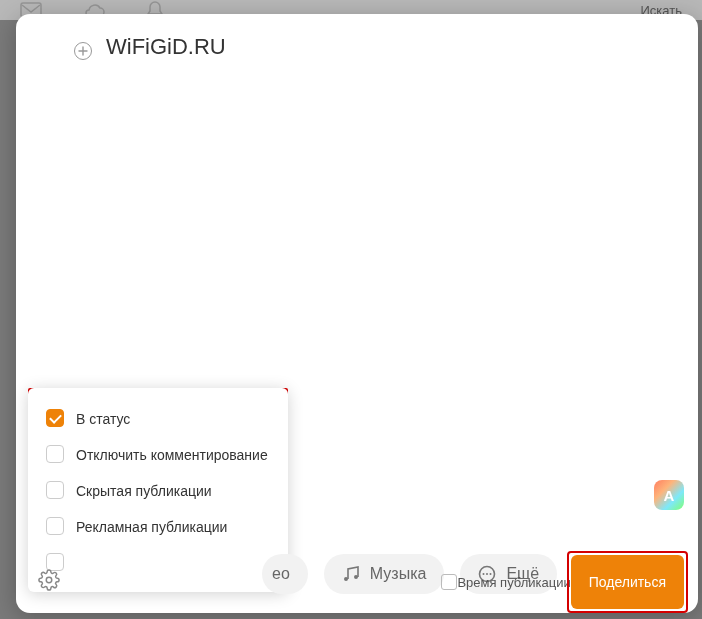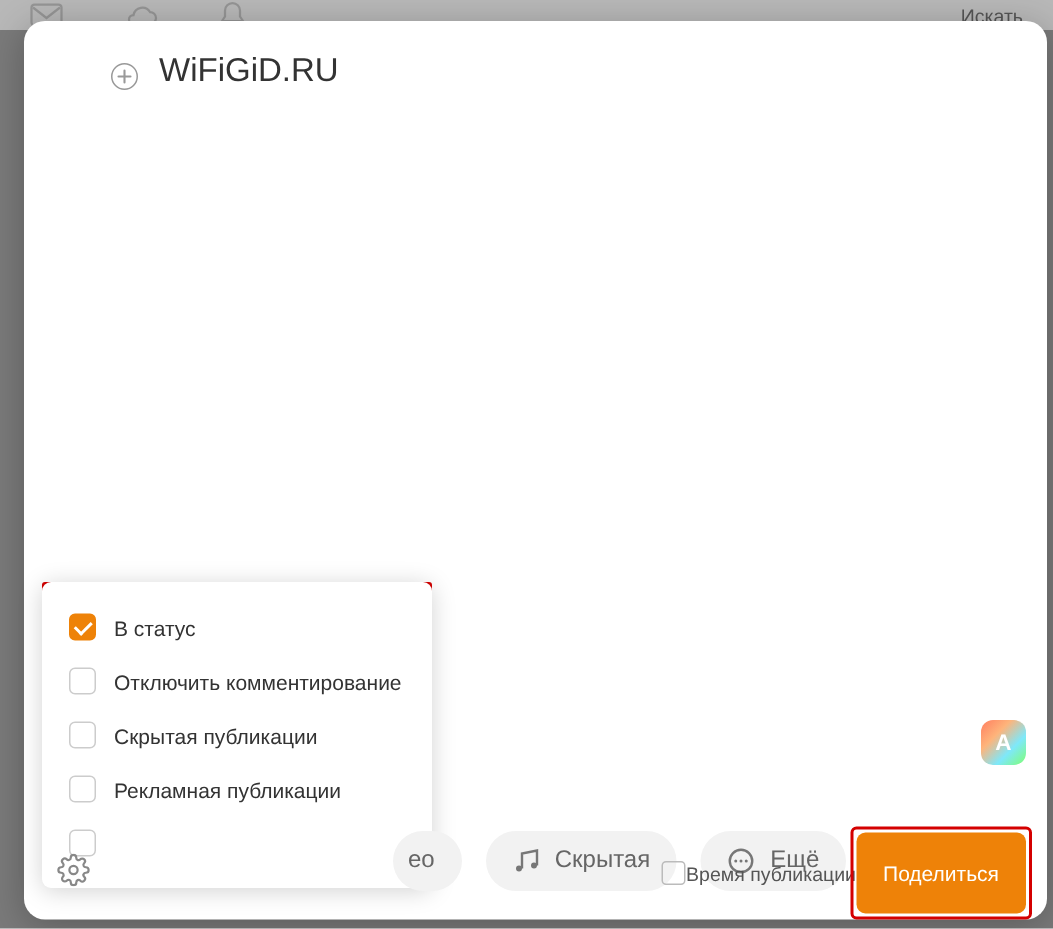--- a/index.html
+++ b/index.html
@@ -92,21 +92,21 @@
       <div class="pill frag">
         <span>ео</span>
       </div>
       <div class="pill">
         <span class="ico">
           <svg width="18" height="18" viewBox="0 0 18 18" fill="none" stroke="#777" stroke-width="1.6">
               <path d="M6 14a2 2 0 11-4 0 2 2 0 014 0zM16 12a2 2 0 11-4 0 2 2 0 014 0z" fill="#777" stroke="none"></path>
               <path d="M6 14V4l10-2v10"></path>
             </svg>
         </span>
-        <span>Скрытая</span>
+        <span>Музыка</span>
       </div>
       <div class="pill">
         <span class="ico">
           <svg width="18" height="18" viewBox="0 0 18 18" fill="none" stroke="#777" stroke-width="1.6">
               <circle cx="9" cy="9" r="7.5"></circle>
               <circle cx="5.5" cy="9" r="1" fill="#777" stroke="none"></circle>
               <circle cx="9" cy="9" r="1" fill="#777" stroke="none"></circle>
               <circle cx="12.5" cy="9" r="1" fill="#777" stroke="none"></circle>
             </svg>
         </span>

